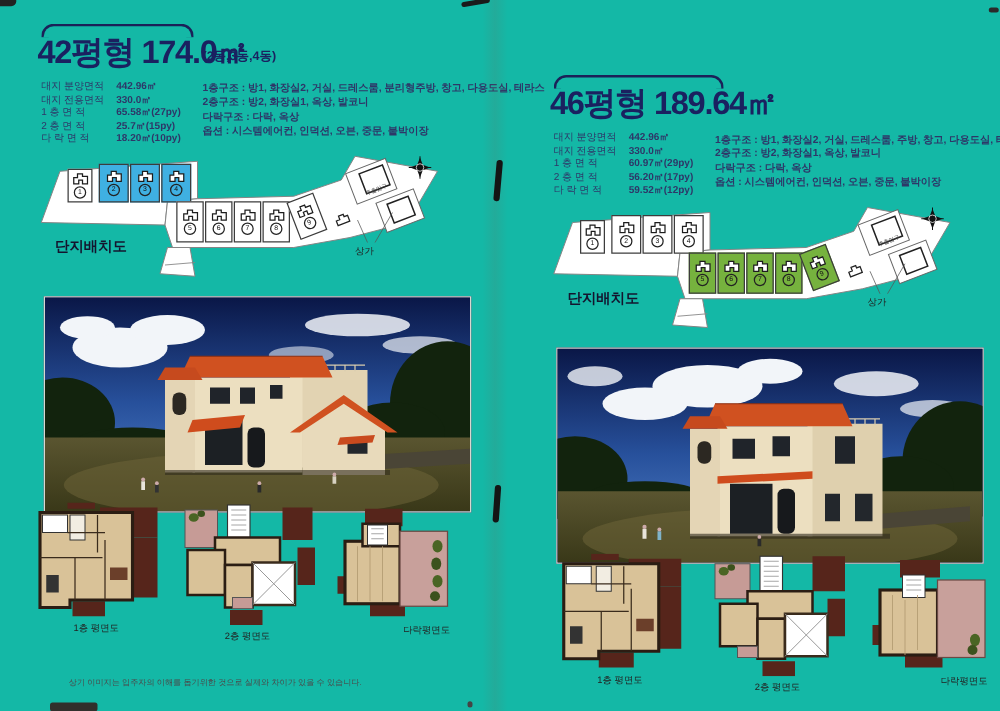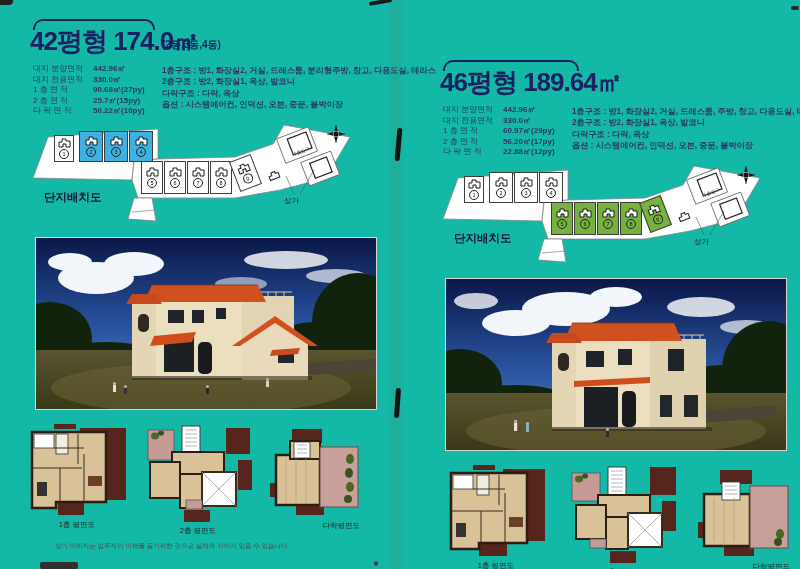--- a/index.html
+++ b/index.html
@@ -28,21 +28,21 @@
   .site-lots{position:absolute;left:0;top:0;width:100%;height:100%;}
   .lot{position:absolute;border:1px solid #3c3c3c;background:#fff;display:flex;
        flex-direction:column;align-items:center;justify-content:center;gap:1px;box-sizing:border-box;}
   .lot .lot-n{width:8px;height:8px;border:1px solid #222;border-radius:50%;font-size:5.5px;
        line-height:8px;text-align:center;color:#111;}
   .sp-label{position:absolute;left:16px;top:66px;font-size:11.5px;font-weight:800;color:#14142e;}
   .shop-label{position:absolute;left:256px;top:72px;font-size:7.5px;color:#222;}
   .ent-label{position:absolute;left:264px;top:25px;font-size:4.5px;color:#444;transform:rotate(-21deg);}
 
   .scene{position:absolute;left:35px;top:237px;width:340px;height:171px;border:1px solid #d8d6cf;background:#0a1747;}
-  .plans{position:absolute;left:0;top:419px;width:400px;height:125px;padding-left:12px;}
+  .plans{position:absolute;left:0;top:397px;width:400px;height:125px;padding-left:12px;}
   .plan{position:absolute;text-align:center;}
   .plan svg{display:block;margin:0 auto 4px auto;}
   .plan-label{font-size:7.5px;color:#222;}
   .pA{left:24px;top:5px;} .pB{left:142px;top:3px;} .pC{left:262px;top:8px;text-align:right;}
   .right .pA{left:33px;} .right .pB{left:156px;} .right .pC{left:282px;}
   .footnote{position:absolute;left:55px;top:542px;font-size:6.5px;color:#4a4a4a;white-space:nowrap;}
   .right .footnote{left:14px;}
 
   .gutter{position:absolute;left:386px;top:0;width:20px;height:569px;
           background:linear-gradient(90deg,rgba(0,0,0,0),rgba(110,105,90,.16),rgba(0,0,0,0));}
@@ -71,29 +71,29 @@
         <div class="spec-row">
             <span class="spec-label">대지 분양면적</span>
             <span class="spec-value">442.96㎡</span>
           </div>
         <div class="spec-row">
             <span class="spec-label">대지 전용면적</span>
             <span class="spec-value">330.0㎡</span>
           </div>
         <div class="spec-row">
             <span class="spec-label">1 층 면 적</span>
-            <span class="spec-value">90.68㎡(27py)</span>
+            <span class="spec-value">65.58㎡(27py)</span>
           </div>
         <div class="spec-row">
             <span class="spec-label">2 층 면 적</span>
             <span class="spec-value">25.7㎡(15py)</span>
           </div>
         <div class="spec-row">
             <span class="spec-label">다 락 면 적</span>
-            <span class="spec-value">56.22㎡(10py)</span>
+            <span class="spec-value">18.20㎡(10py)</span>
           </div>
       </div>
 
       <div class="structs">
         <div class="struct-line">1층구조 : 방1, 화장실2, 거실, 드레스룸, 분리형주방, 창고, 다용도실, 테라스</div>
         <div class="struct-line">2층구조 : 방2, 화장실1, 옥상, 발코니</div>
         <div class="struct-line">다락구조 : 다락, 옥상</div>
         <div class="struct-line">옵션 : 시스템에어컨, 인덕션, 오븐, 중문, 붙박이장</div>
       </div>
 
@@ -320,21 +320,21 @@
         <div class="spec-row">
             <span class="spec-label">1 층 면 적</span>
             <span class="spec-value">60.97㎡(29py)</span>
           </div>
         <div class="spec-row">
             <span class="spec-label">2 층 면 적</span>
             <span class="spec-value">56.20㎡(17py)</span>
           </div>
         <div class="spec-row">
             <span class="spec-label">다 락 면 적</span>
-            <span class="spec-value">22.88㎡(12py)</span>
+            <span class="spec-value">59.52㎡(12py)</span>
           </div>
       </div>
 
       <div class="structs">
         <div class="struct-line">1층구조 : 방1, 화장실2, 거실, 드레스룸, 주방, 창고, 다용도실, 테라스</div>
         <div class="struct-line">2층구조 : 방2, 화장실1, 옥상, 발코니</div>
         <div class="struct-line">다락구조 : 다락, 옥상</div>
         <div class="struct-line">옵션 : 시스템에어컨, 인덕션, 오븐, 중문, 붙박이장</div>
       </div>
 

